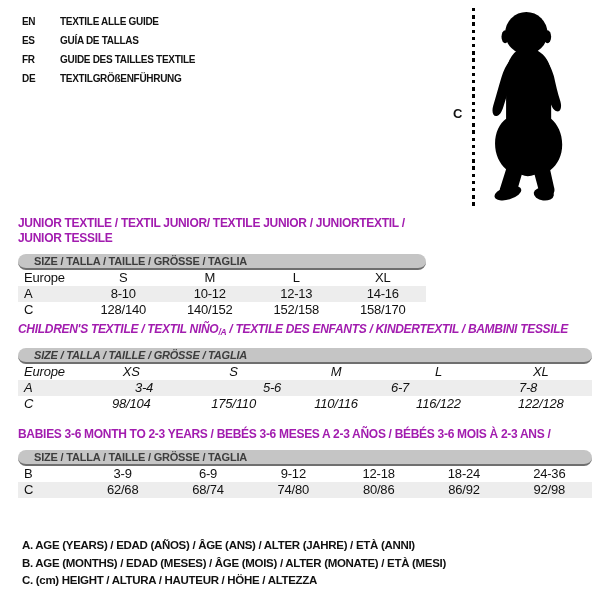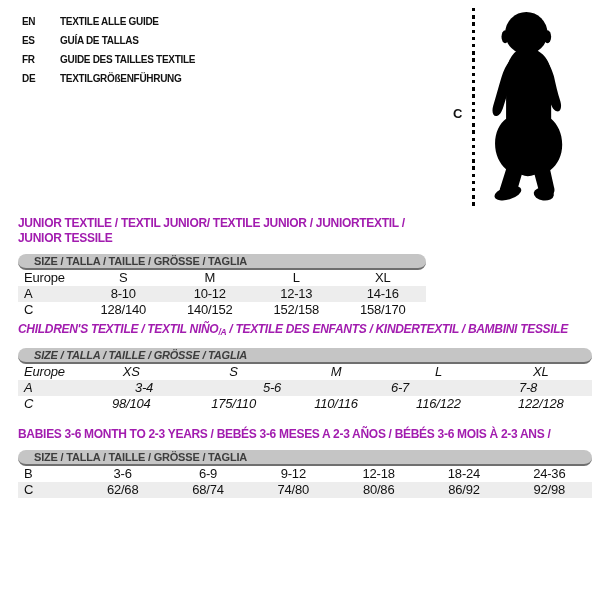--- a/index.html
+++ b/index.html
@@ -154,33 +154,38 @@
   </section>
 
   <section class="tbl" id="tbl2">
     <div class="tbl-title">
       <div>BABIES 3-6 MONTH TO 2-3 YEARS / BEBÉS 3-6 MESES A 2-3 AÑOS / BÉBÉS 3-6 MOIS À 2-3 ANS /</div>
     </div>
     <div class="tbl-bar">SIZE / TALLA / TAILLE / GRÖSSE / TAGLIA</div>
     <div class="tbl-rows">
         <div class="trow">
           <div class="tcell lab">B</div>
-          <div class="tcell">3-6</div>
+          <div class="tcell">3-9</div>
           <div class="tcell">6-9</div>
           <div class="tcell">9-12</div>
           <div class="tcell">12-18</div>
           <div class="tcell">18-24</div>
           <div class="tcell">24-36</div>
         </div>
         <div class="trow shaded">
           <div class="tcell lab">C</div>
           <div class="tcell">62/68</div>
           <div class="tcell">68/74</div>
           <div class="tcell">74/80</div>
           <div class="tcell">80/86</div>
           <div class="tcell">86/92</div>
           <div class="tcell">92/98</div>
         </div>
       </div>
   </section>
 
+  <section class="notes">
+    <div>A. AGE (YEARS) / EDAD (AÑOS) / ÂGE (ANS) / ALTER (JAHRE) / ETÀ (ANNI)</div>
+    <div>B. AGE (MONTHS) / EDAD (MESES) / ÂGE (MOIS) / ALTER (MONATE) / ETÀ (MESI)</div>
+    <div>C. (cm) HEIGHT / ALTURA / HAUTEUR / HÖHE / ALTEZZA</div>
+  </section>
 
 </div>
 
 </body></html>

